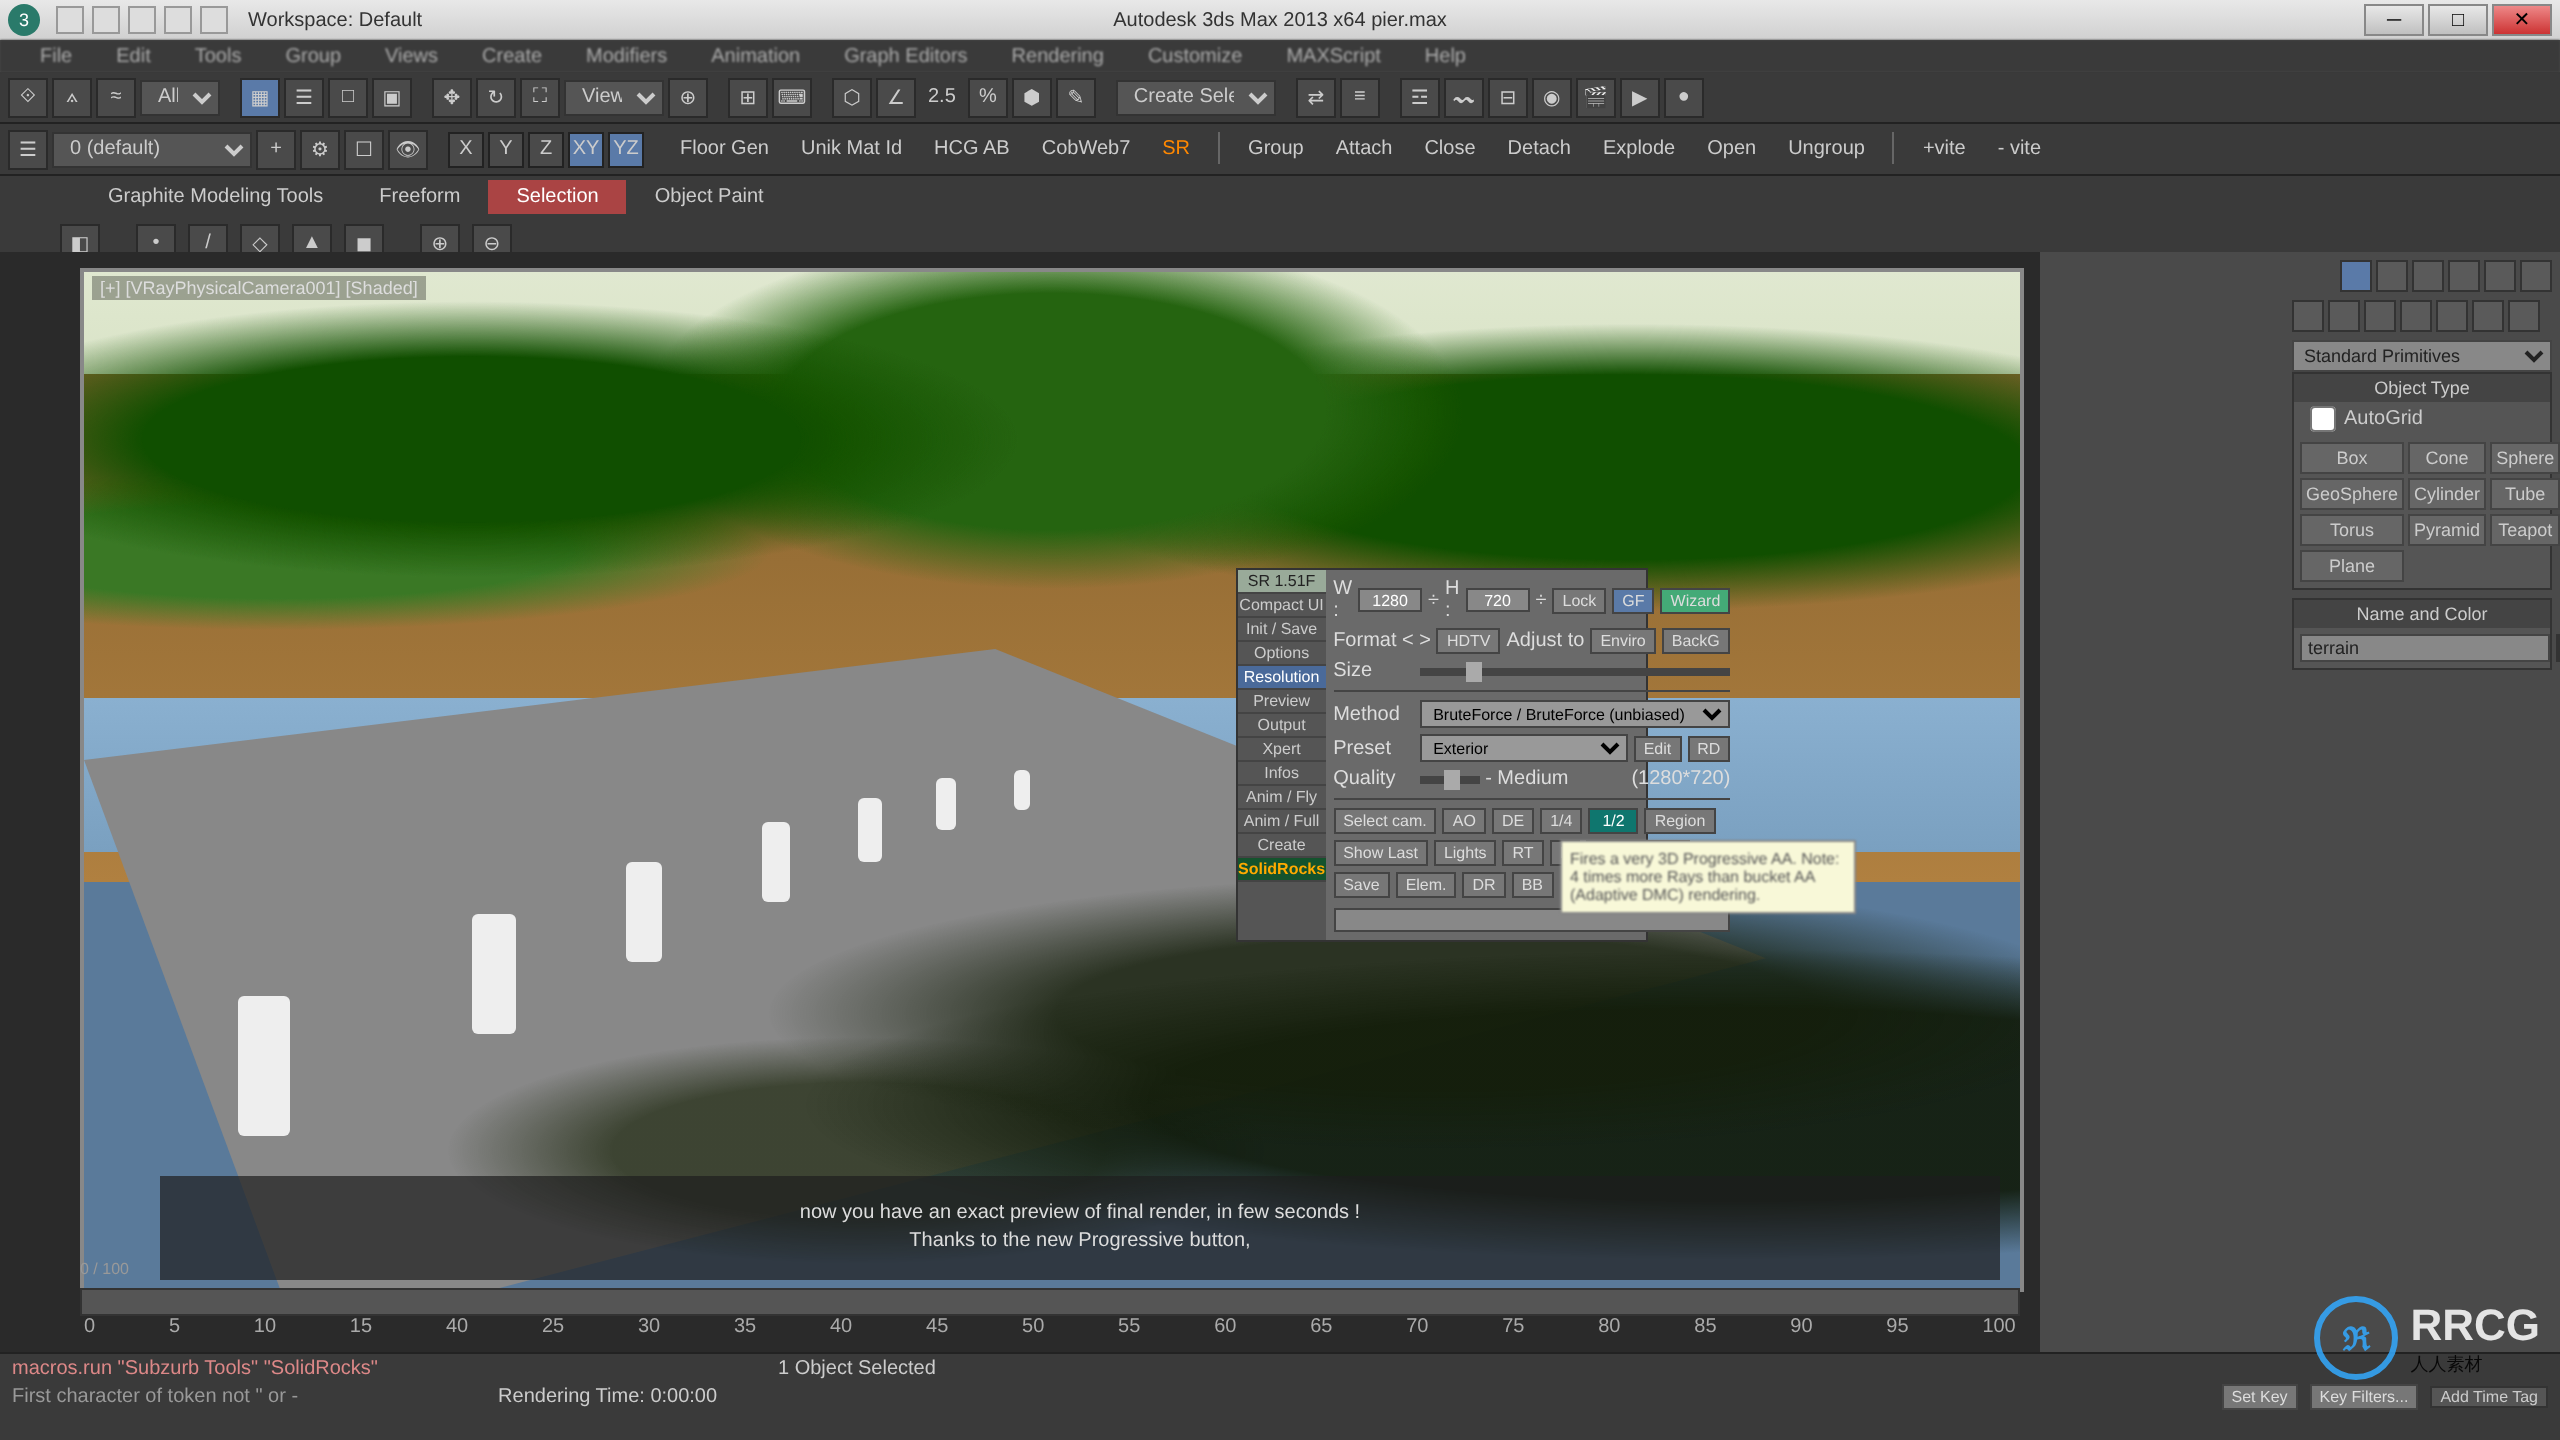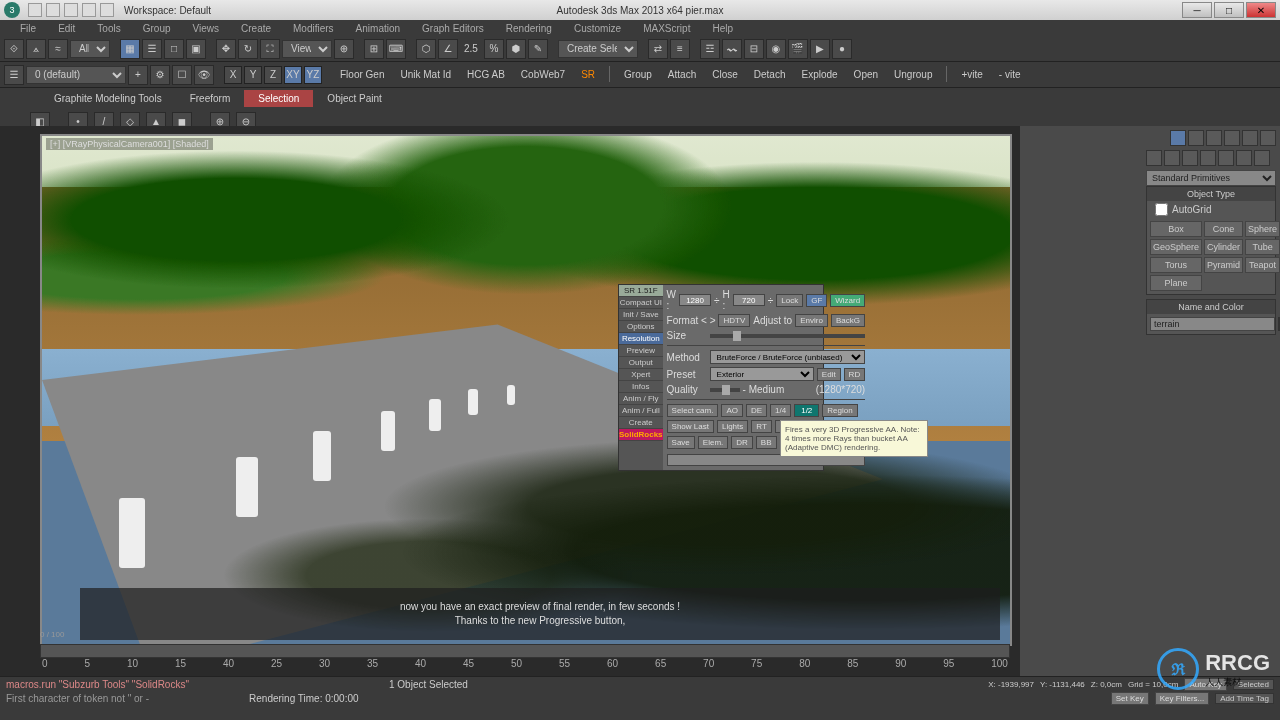--- a/index.html
+++ b/index.html
@@ -53,21 +53,21 @@
 .road { position: absolute; top: 48%; left: 0; width: 60%; height: 50%; background: #888; transform: perspective(400px) rotateX(55deg) rotateZ(-12deg); transform-origin: top left; }
 .vegetation { position: absolute; bottom: 0; left: 0; right: 0; height: 45%; background: radial-gradient(ellipse at 70% 40%, rgba(20,30,10,0.8) 20%, transparent 35%), radial-gradient(ellipse at 85% 60%, rgba(15,25,8,0.9) 25%, transparent 40%), radial-gradient(ellipse at 40% 70%, rgba(30,40,15,0.7) 15%, transparent 25%); }
 .pillar { position: absolute; background: #eee; border-radius: 3px; }
 
 
 .sr-panel { position: absolute; top: 284px; left: 618px; width: 206px; background: #6a6a6a; border: 1px solid #333; z-index: 20; display: flex; }
 .sr-sidebar { width: 48px; background: #555; display: flex; flex-direction: column; }
 .sr-side-btn { height: 12px; color: #ccc; font-size: 8px; text-align: center; border-bottom: 1px solid #444; cursor: pointer; line-height: 12px; }
 .sr-side-btn.title { background: #9a9; color: #222; }
 .sr-side-btn.active { background: #4a6a9a; color: #fff; }
-.sr-side-btn.brand { background: #be185d; color: #fa0; font-weight: bold; }
+.sr-side-btn.brand { background: #14532d; color: #fa0; font-weight: bold; }
 .sr-main { flex: 1; padding: 4px; color: #ddd; }
 .sr-row { display: flex; align-items: center; gap: 3px; margin-bottom: 3px; font-size: 8px; }
 .sr-input { width: 32px; height: 12px; background: #888; border: 1px solid #444; color: #fff; font-size: 8px; text-align: center; }
 .sr-btn { padding: 1px 4px; background: #777; border: 1px solid #444; color: #ddd; font-size: 8px; cursor: pointer; }
 .sr-btn.active { background: #5a7aa8; }
 .sr-btn.wizard { background: #4a7; }
 .sr-select { flex: 1; height: 14px; background: #999; border: 1px solid #444; font-size: 8px; padding: 0 2px; }
 .sr-slider { flex: 1; height: 4px; background: #444; position: relative; }
 .sr-slider-thumb { position: absolute; width: 8px; height: 10px; background: #aaa; top: -3px; }
 .sr-label { width: 40px; }
@@ -445,28 +445,20 @@
       <span>90</span>
       <span>95</span>
       <span>100</span>
     </div>
 </div>
 
 <div class="status-bar">
   <div class="status-top">
     <span>macros.run "Subzurb Tools" "SolidRocks"</span>
     <span style="color:#ccc;margin-left:180px">1 Object Selected</span>
-    <div class="status-right">
-      <span class="coord">X: -1939,997</span>
-      <span class="coord">Y: -1131,446</span>
-      <span class="coord">Z: 0,0cm</span>
-      <span class="coord">Grid = 10,0cm</span>
-      <span class="sr-btn">Auto Key</span>
-      <span class="status-field">Selected</span>
-    </div>
   </div>
   <div class="status-mid">
     <span>First character of token not " or -</span>
     <span style="color:#ccc;margin-left:100px">Rendering Time: 0:00:00</span>
     <div class="status-right">
       <span class="sr-btn">Set Key</span>
       <span class="sr-btn">Key Filters...</span>
       <span class="status-field">Add Time Tag</span>
     </div>
   </div>

